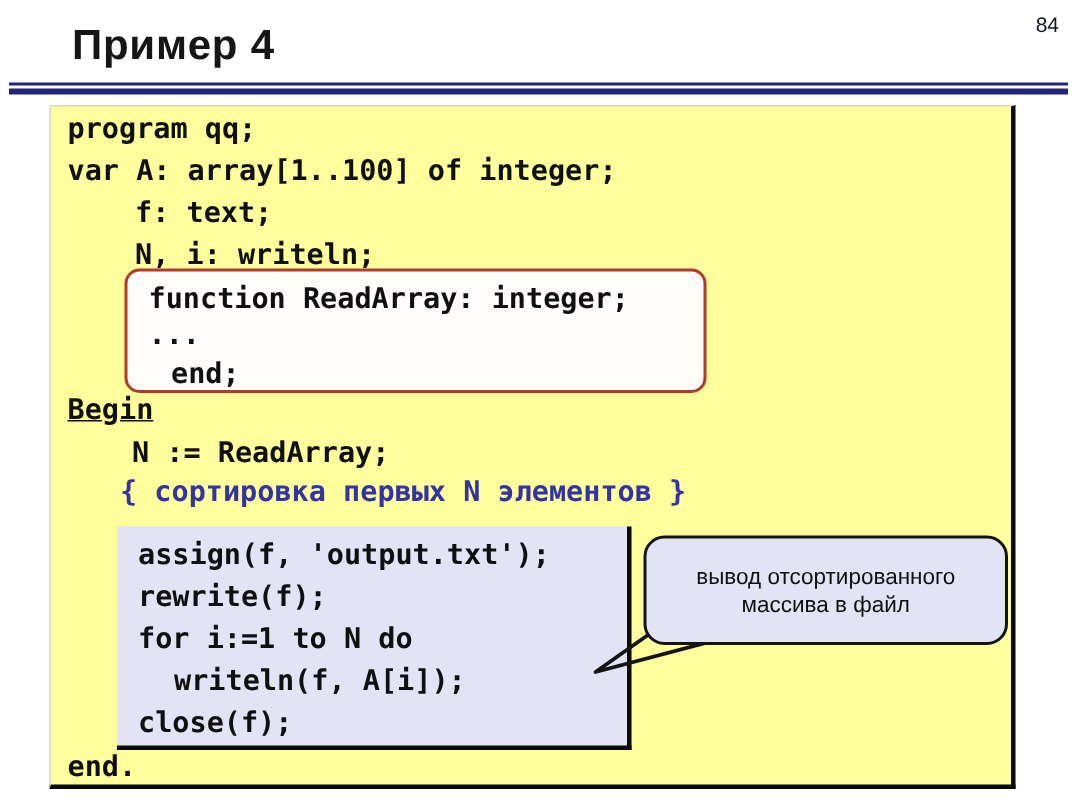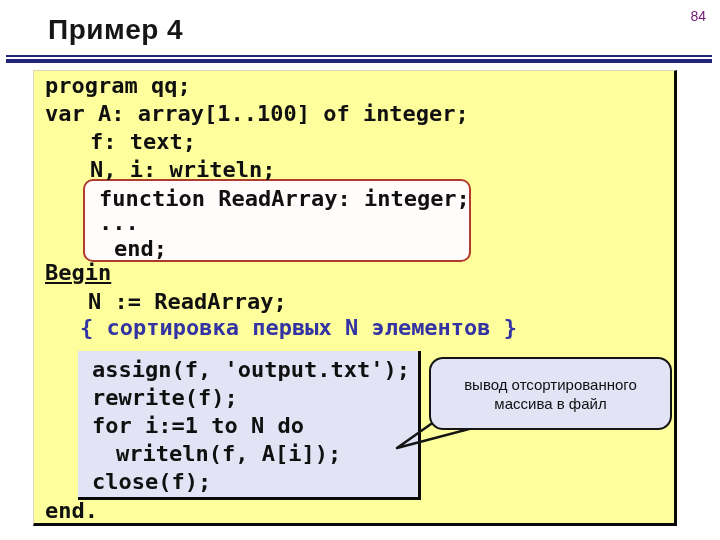--- a/index.html
+++ b/index.html
@@ -1,21 +1,21 @@
 <!DOCTYPE html>
 <html><head>
 <meta charset="utf-8">
 <style>
   html,body{margin:0;padding:0;background:#ffffff;}
   .slide{
     position:relative;width:720px;height:540px;background:#ffffff;
     font-family:"Liberation Sans",sans-serif;overflow:hidden;
   }
   .page-number{
-    position:absolute;top:8px;right:14px;font-size:14px;color:#701a75;
+    position:absolute;top:8px;right:14px;font-size:14px;color:#0f172a;
   }
   .slide-title{
     position:absolute;left:34px;top:14px;font-size:28px;font-weight:bold;
     color:#161616;letter-spacing:0.5px;margin-left:14px;
   }
   .rule-thin{position:absolute;left:6px;right:8px;top:55px;height:2px;background:#23237a;}
   .rule-thick{position:absolute;left:6px;right:8px;top:59px;height:4px;background:#23237a;}
   .code-panel{
     position:absolute;left:33px;top:70px;width:640px;height:452px;
     background:#fefe9c;
@@ -26,21 +26,21 @@
     position:absolute;left:83px;top:179px;width:384px;height:79px;
     background:#fffcfb;border:2px solid #b03a2e;border-radius:10px;
   }
   .highlight-block{
     position:absolute;left:78px;top:351px;width:340px;height:146px;
     background:#e2e4f6;
     border-right:3px solid #0a0a0a;border-bottom:3px solid #0a0a0a;
   }
   .code-line{
     position:absolute;font-family:"DejaVu Sans Mono",monospace;
-    font-weight:bold;font-size:22px;line-height:24px;color:#101010;
+    font-weight:bold;font-size:19px;line-height:24px;color:#101010;
     white-space:pre;
   }
   .comment{color:#3333a3;}
   
   .l0{left:45px;top:74px;}   .l1{left:45px;top:102px;}
   .l2{left:90px;top:130px;}  .l3{left:90px;top:158px;}
   .l4{left:99px;top:187px;}  .l5{left:99px;top:211px;}
   .l6{left:102px;top:237px;margin-left:12px;}  .l7{left:45px;top:261px;text-decoration:underline;}
   .l8{left:88px;top:290px;}  .l9{left:80px;top:316px;}
   .l10{left:92px;top:358px;} .l11{left:92px;top:386px;}

